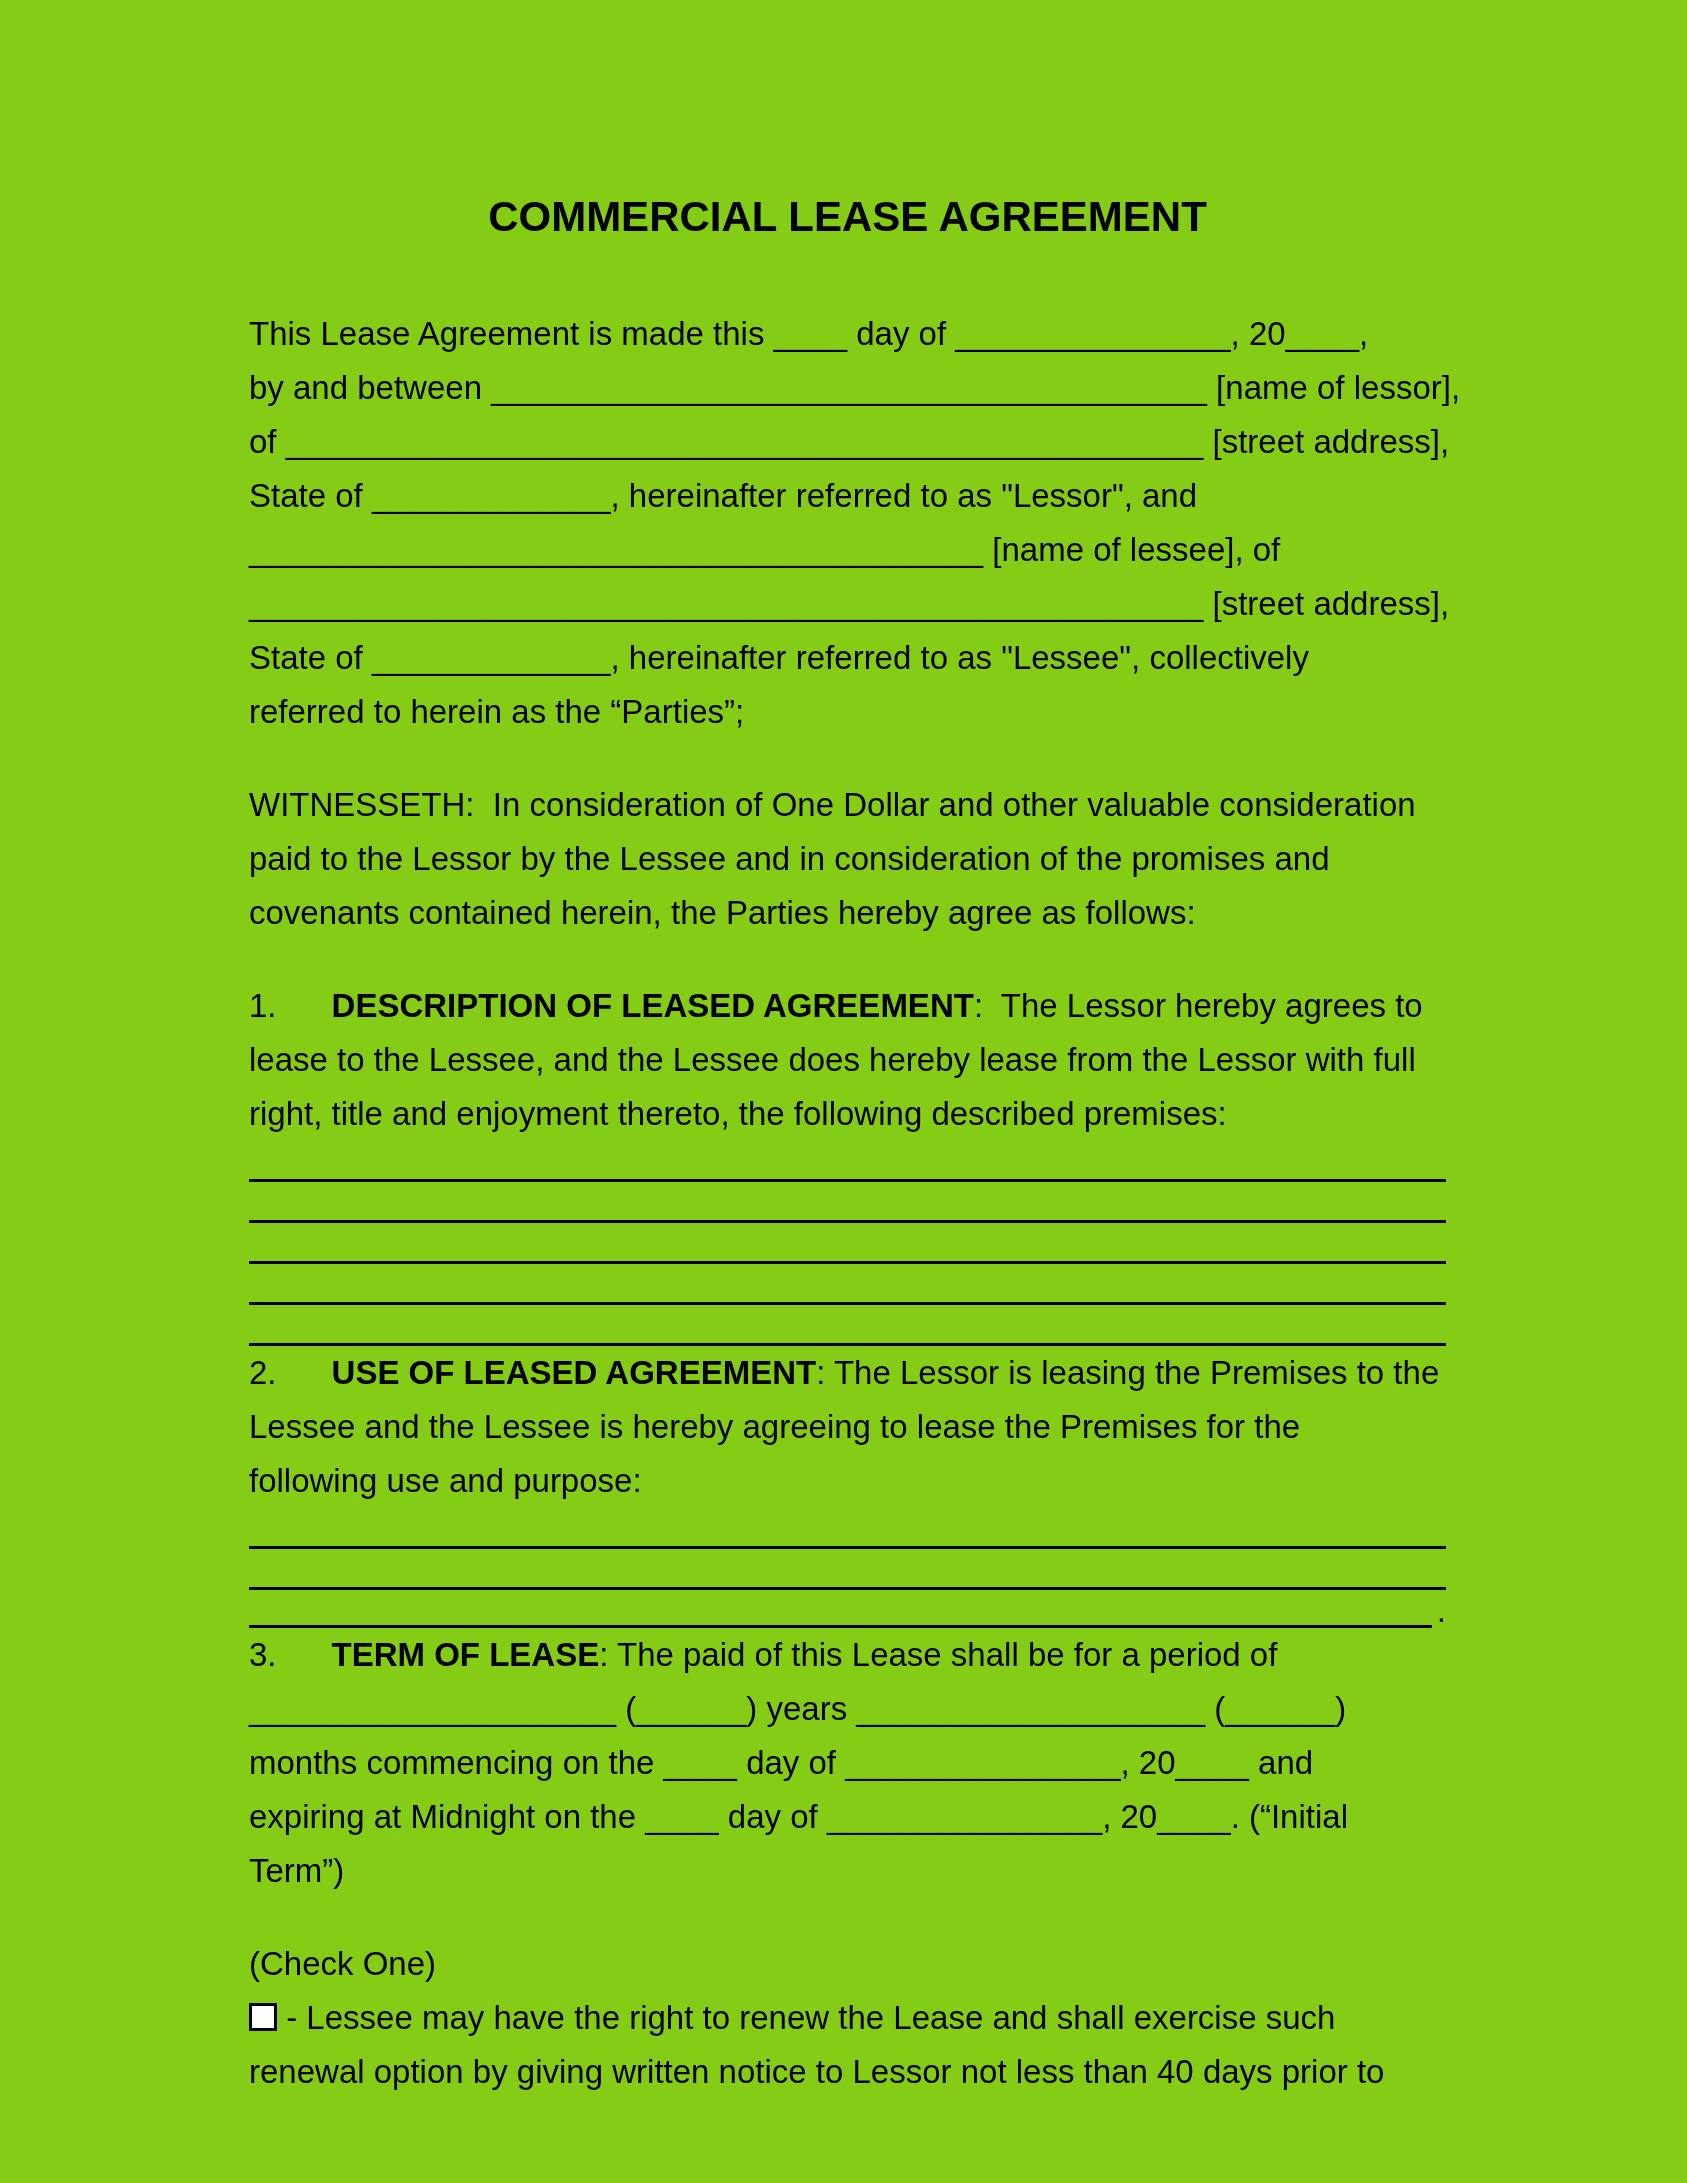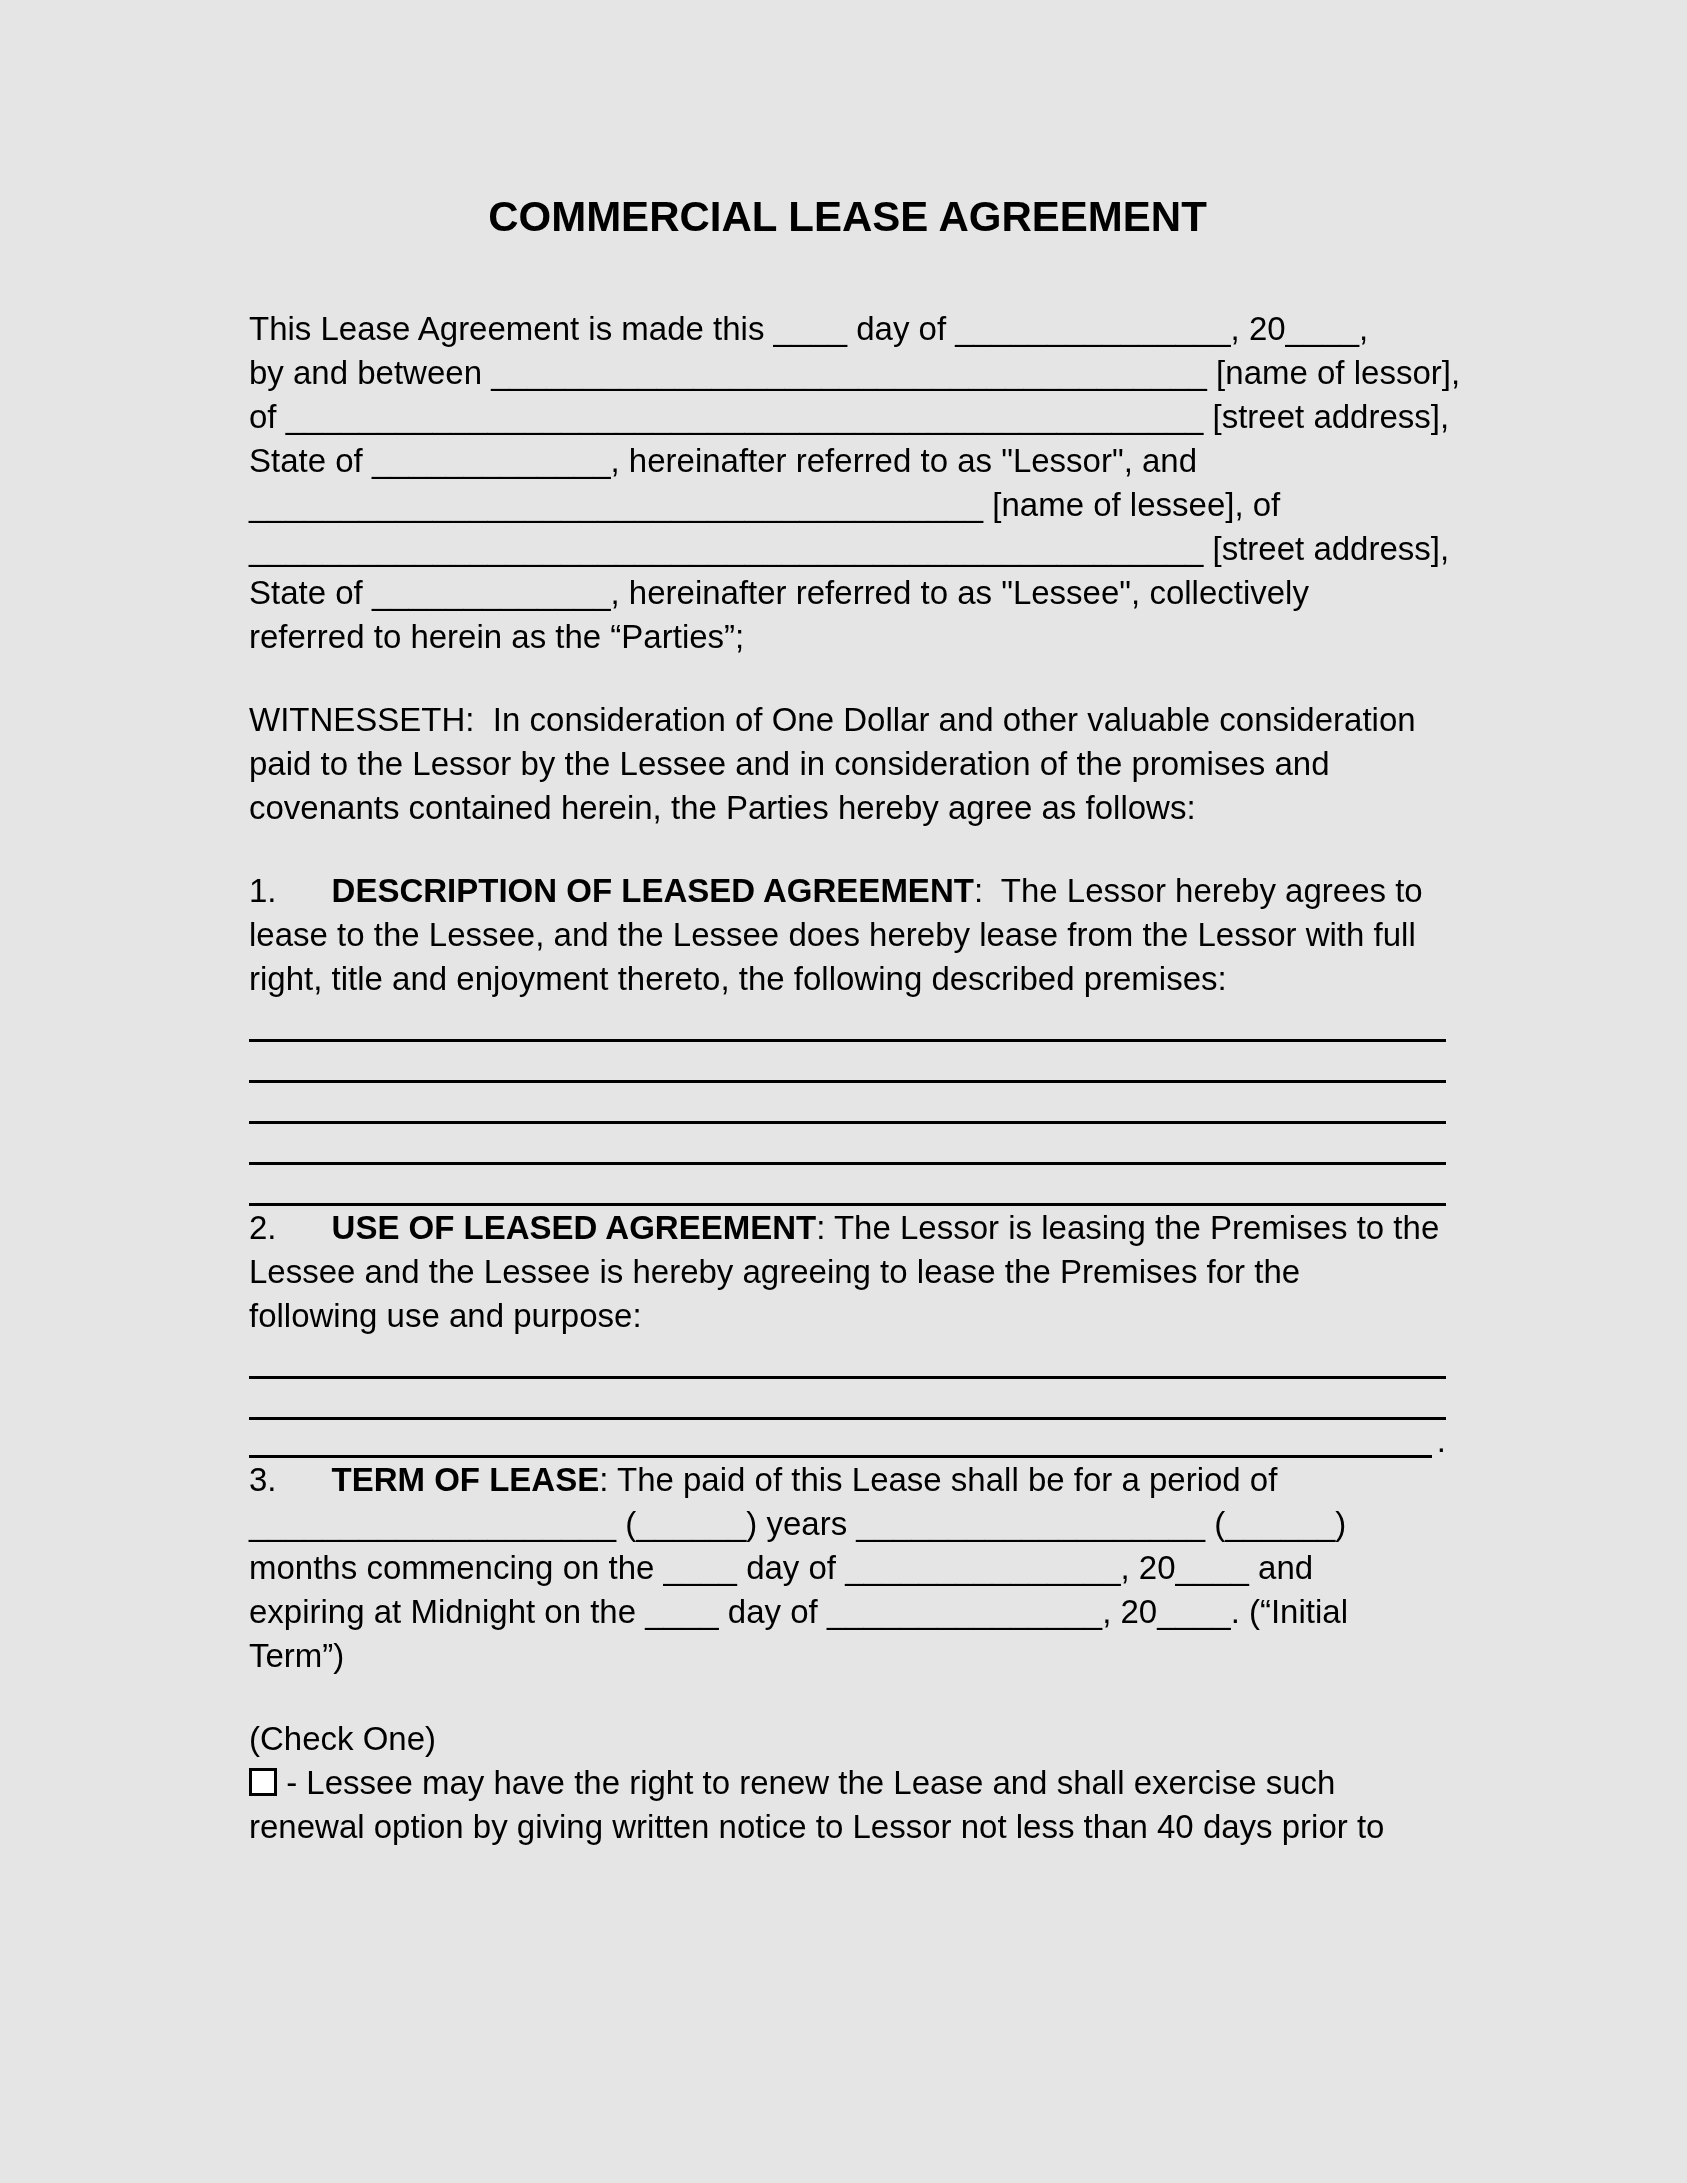--- a/index.html
+++ b/index.html
@@ -4,21 +4,21 @@
 <style>
   html, body {
     margin: 0;
     padding: 0;
     background: #ffffff;
   }
   .page {
     position: relative;
     width: 1687px;
     height: 2184px;
-    background: #e5e5e5;
+    background: #84cc16;
     overflow: hidden;
     font-family: "Liberation Sans", sans-serif;
     color: #000000;
   }
   .content {
     position: absolute;
     left: 249px;
     top: 192px;
     width: 1197px;
   }
@@ -27,21 +27,21 @@
     text-align: center;
     font-size: 42px;
     line-height: 49px;
     font-weight: bold;
     letter-spacing: 0px;
     white-space: pre;
   }
   .para {
     margin: 0 0 39px 0;
     font-size: 33px;
-    line-height: 44px;
+    line-height: 54px;
     white-space: pre;
   }
   .para.flush {
     margin-bottom: 0;
   }
   .para .bold {
     font-weight: bold;
   }
   .rules {
     margin: 0;

